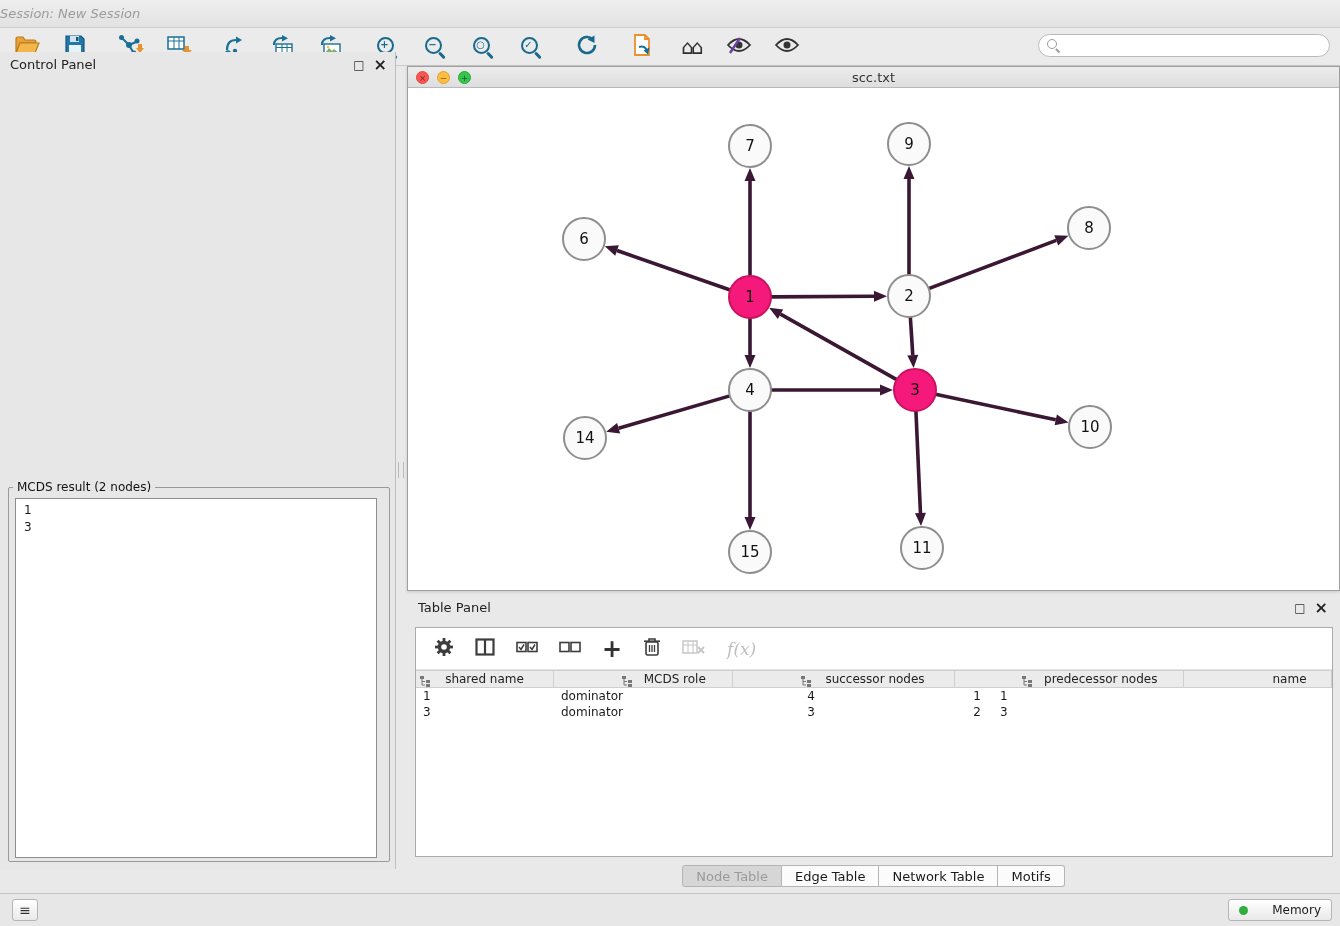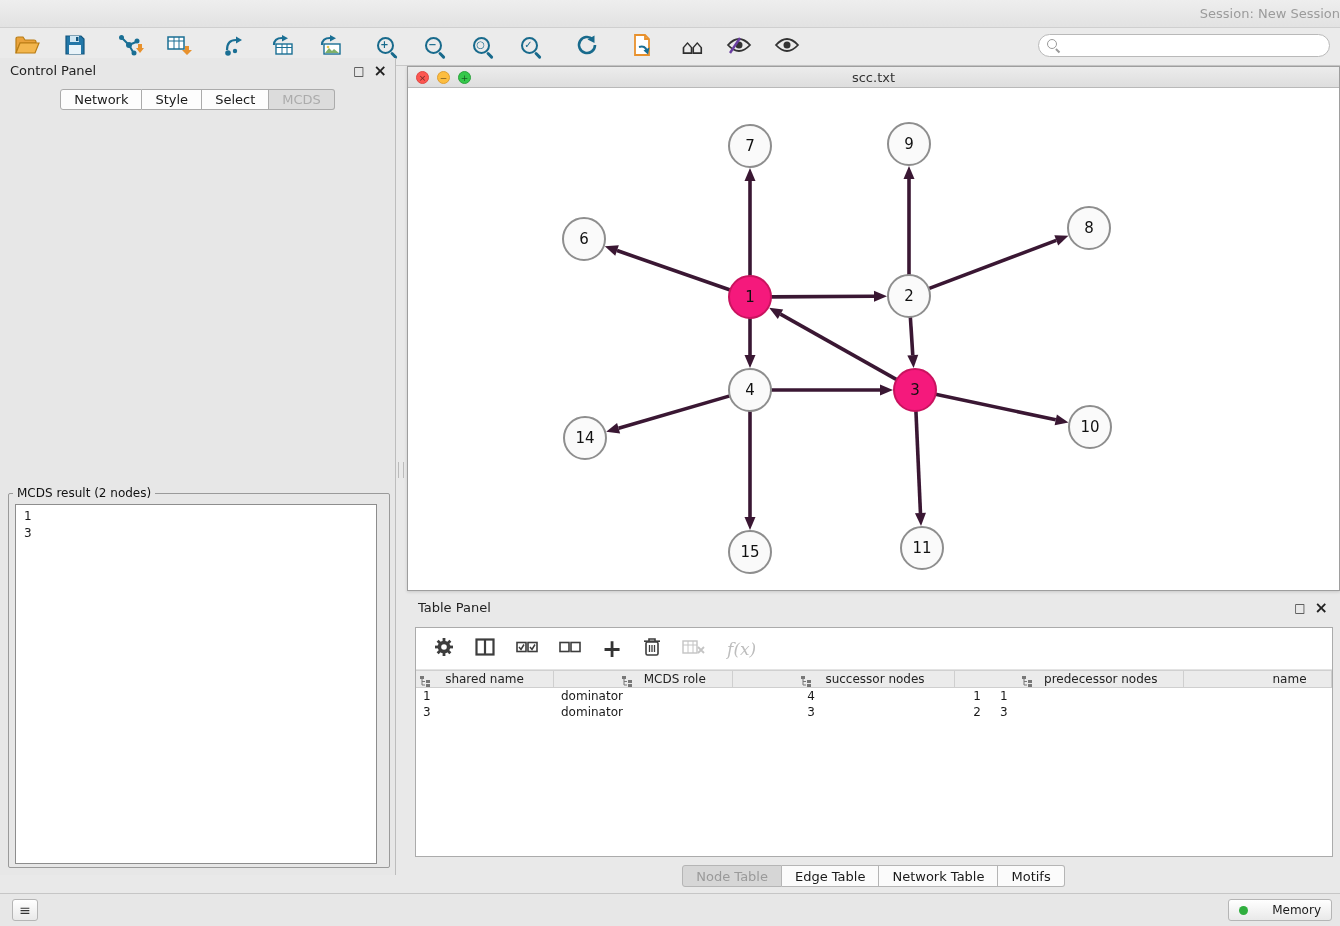--- a/index.html
+++ b/index.html
@@ -2,40 +2,40 @@
 <html><head>
 <meta charset="utf-8">
 <style>
   * { margin:0; padding:0; box-sizing:border-box; }
   html,body { width:1340px; height:926px; }
   body { font-family:"DejaVu Sans","Liberation Sans",sans-serif; background:#e9e9e9; color:#1a1a1a; font-size:13px; overflow:hidden; }
   #app { position:relative; width:1340px; height:926px; background:#e9e9e9; }
   .abs { position:absolute; }
 
   
-  .titlebar { left:0; top:0; width:1340px; height:28px; background:linear-gradient(#eeeeee,#e2e2e2); border-bottom:1px solid #cfcfcf; text-align:right; line-height:28px; color:#9b9b9b; font-size:13px; }
+  .titlebar { left:0; top:0; width:1340px; height:28px; background:linear-gradient(#eeeeee,#e2e2e2); border-bottom:1px solid #cfcfcf; text-align:left; line-height:28px; color:#9b9b9b; font-size:13px;font-style:italic; }
 
   
   .toolbar { left:0; top:28px; width:1340px; height:38px; background:#ebebeb; border-bottom:1px solid #c8c8c8; display:flex; align-items:center; padding-left:12px; }
   .tb-group { display:flex; align-items:center; gap:18px; }
   .tb-gap { width:26px; }
   .tb-btn { display:inline-flex; align-items:center; justify-content:center; width:30px; height:30px; cursor:default; }
   .mag { position:relative; width:22px; height:22px; display:inline-block; }
   .mag::before { content:""; position:absolute; left:1px; top:1px; width:13px; height:13px; border:2.5px solid #186a8c; border-radius:50%; }
   .mag::after { content:""; position:absolute; left:15px; top:15px; width:8px; height:3px; background:#186a8c; transform:rotate(45deg); transform-origin:0 50%; border-radius:2px; }
   .mag .sym { position:absolute; left:2px; top:2px; width:13px; height:13px; text-align:center; font-size:10px; line-height:13px; font-weight:bold; color:#186a8c; }
   .homes { font-size:20px; color:#2f2f2f; letter-spacing:-3px; line-height:22px; }
   .searchwrap { position:absolute; right:10px; top:6px; width:292px; height:23px; }
   .searchwrap input { width:100%; height:100%; border:1px solid #b9b9b9; border-radius:12px; background:#fff; padding:0 10px 0 26px; font-size:12px; font-family:inherit; outline:none; color:#333; }
   .searchwrap .mini-mag { position:absolute; left:9px; top:5px; width:12px; height:12px; }
   .mini-mag::before { content:""; position:absolute; left:0; top:0; width:8px; height:8px; border:1.6px solid #9a9a9a; border-radius:50%; }
   .mini-mag::after { content:""; position:absolute; left:8.5px; top:8.5px; width:4.5px; height:1.8px; background:#9a9a9a; transform:rotate(45deg); transform-origin:0 50%; }
 
   
-  .control-panel { left:0; top:58px; width:396px; height:817px; background:#e7e7e7; border-right:1px solid #bdbdbd; }
+  .control-panel { left:0; top:52px; width:396px; height:817px; background:#e7e7e7; border-right:1px solid #bdbdbd; }
   .panel-header { position:relative; height:26px; line-height:26px; padding-left:10px; color:#222; }
   .panel-icons { position:absolute; right:8px; top:0; height:26px; display:flex; align-items:center; gap:9px; }
   .icon-sq { font-size:12px; color:#333; line-height:12px; }
   .icon-x { font-size:16px; font-weight:bold; color:#222; line-height:14px; }
   .cp-tabs { display:flex; justify-content:center; margin-top:5px; }
   .cp-tab { border:1px solid #ababab; border-left-width:0; background:#fdfdfd; padding:2px 13px; font-size:13px; height:21px; line-height:16px; cursor:default; }
   .cp-tab:first-child { border-left-width:1px; border-radius:3px 0 0 3px; }
   .cp-tab:last-child { border-radius:0 3px 3px 0; }
   .cp-tab.active { background:#dcdcdc; color:#ababab; }
   .cp-opt-label { text-align:center; margin-top:22px; font-size:13px; }
@@ -256,26 +256,20 @@
     </div>
   </div>
 
   <div class="control-panel abs">
     <div class="panel-header">
       <span>Control Panel</span>
       <span class="panel-icons">
         <span class="icon-sq">□</span>
         <span class="icon-x">×</span>
       </span>
-    </div>
-    <div class="cp-tabs">
-      <span class="cp-tab">Network</span>
-      <span class="cp-tab">Style</span>
-      <span class="cp-tab">Select</span>
-      <span class="cp-tab active">MCDS</span>
     </div>
     <fieldset class="mcds-fieldset">
       <legend>MCDS result (2 nodes)</legend>
       <div class="mcds-list">
         <div class="pad-top"></div>
         <div class="mcds-item">1</div>
         <div class="mcds-item">3</div>
       </div>
     </fieldset>
   </div>

